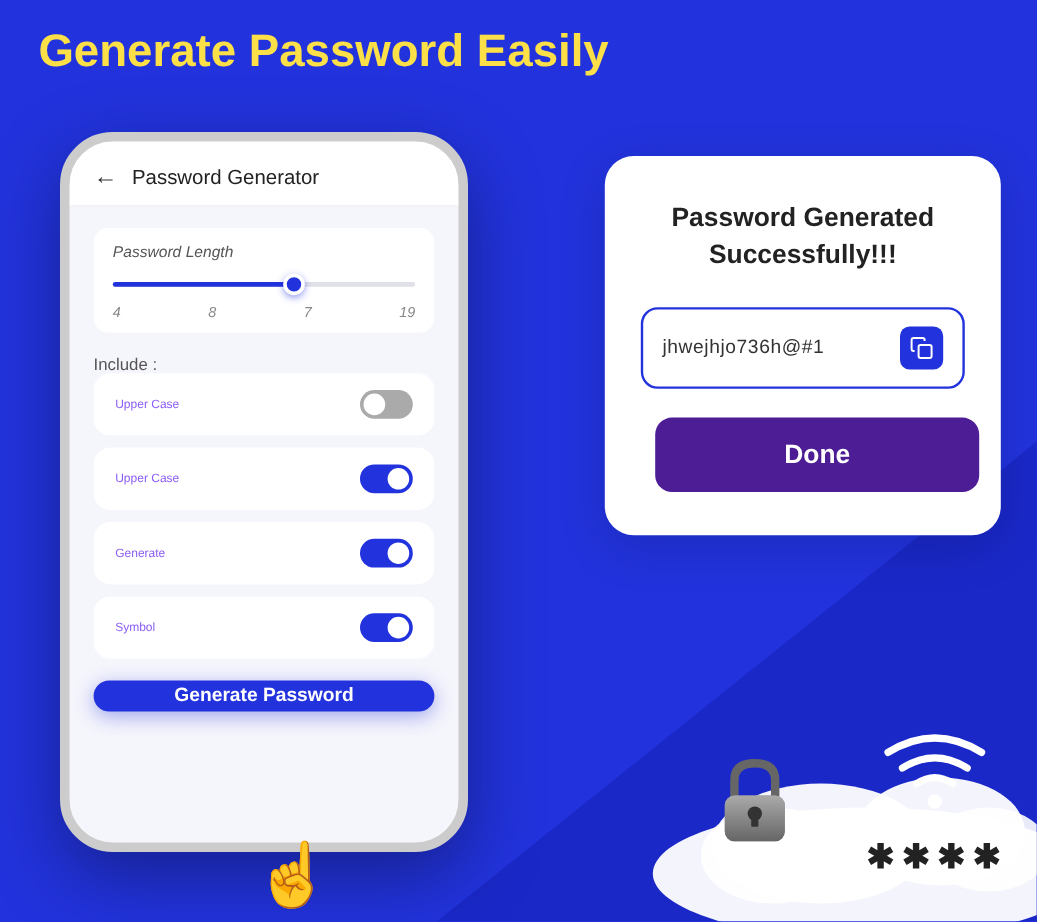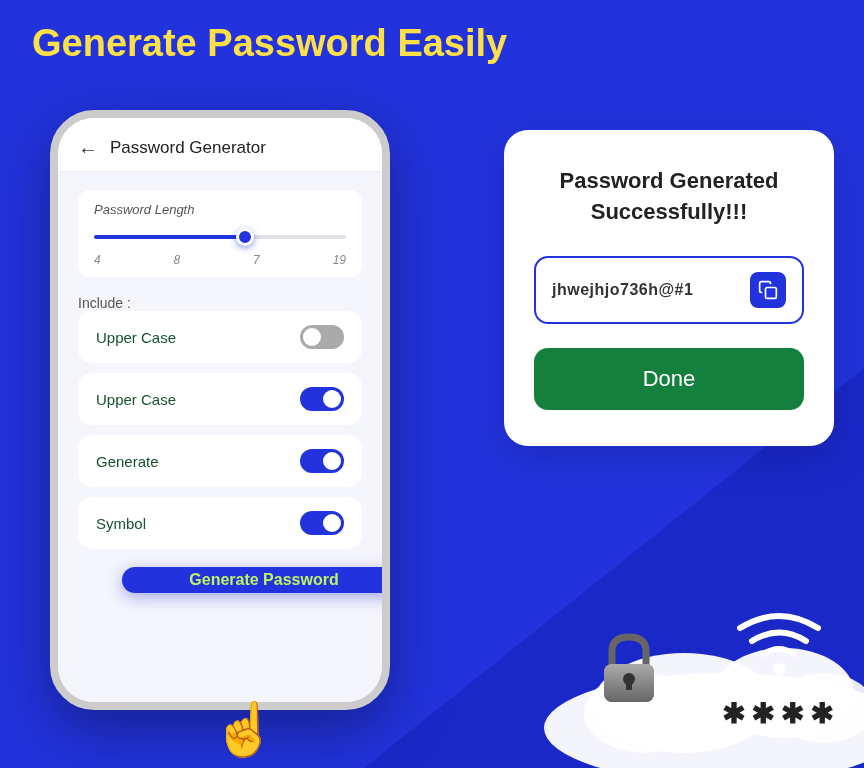--- a/index.html
+++ b/index.html
@@ -174,22 +174,22 @@
       background: white;
       border-radius: 14px;
       padding: 14px 18px;
       display: flex;
       align-items: center;
       justify-content: space-between;
       margin-bottom: 10px;
     }
 
     .toggle-text {
-      font-size: 15px;
-      color: #14532d;
+      font-size: 10px;
+      color: #8b5cf6;
       font-weight: 500;
     }
 
     
     .toggle {
       width: 44px;
       height: 24px;
       border-radius: 12px;
       position: relative;
       cursor: pointer;
@@ -217,31 +217,30 @@
       left: 23px;
     }
 
     .toggle.off .toggle-knob {
       left: 3px;
     }
 
     
     .generate-btn {
       background: #2233DD;
-      color: #bef264;
+      color: #ffffff;
       border: none;
       border-radius: 16px;
       padding: 4px;
       width: 100%;
       font-size: 16px;
       font-weight: 700;
       cursor: pointer;
       margin-top: 8px;
       box-shadow: 0 4px 16px rgba(34,51,221,0.4);
-      margin-left: 44px;
     }
 
     
     .finger-icon {
       position: absolute;
       bottom: -30px;
       left: 50%;
       transform: translateX(-20%);
       font-size: 52px;
       z-index: 20;
@@ -276,49 +275,50 @@
       display: flex;
       align-items: center;
       justify-content: space-between;
       margin-bottom: 24px;
       background: white;
     }
 
     .password-value {
       font-size: 16px;
       color: #333;
-      font-weight: 700;
+      font-weight: 400;
       letter-spacing: 0.5px;
       text-align: right;
     }
 
     .copy-icon {
       width: 36px;
       height: 36px;
       background: #2233DD;
       border-radius: 8px;
       display: flex;
       align-items: center;
       justify-content: center;
       color: white;
       font-size: 18px;
       cursor: pointer;
       flex-shrink: 0;
     }
 
     .done-btn {
-      background: #15803d;
+      background: #4c1d95;
       color: white;
       border: none;
       border-radius: 14px;
       padding: 18px;
       width: 100%;
       font-size: 22px;
-      font-weight: 400;
+      font-weight: 700;
       cursor: pointer;
+      margin-left: 12px;
     }
   </style>
 </head>
 <body>
 
 <div class="bg"></div>
 <div class="bg-triangle"></div>
 
 <h1 class="page-title">Generate Password Easily</h1>
 

